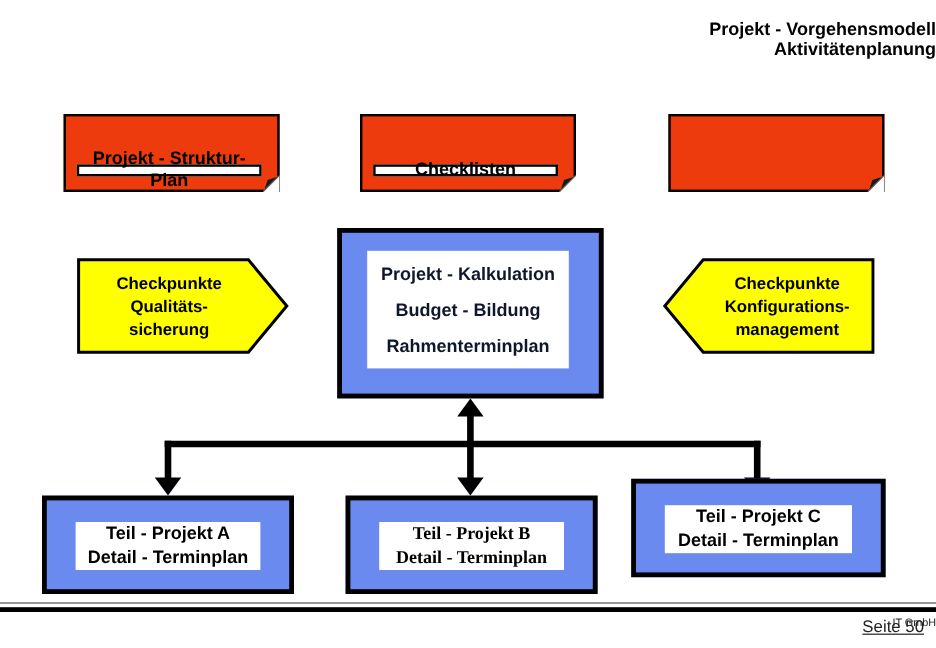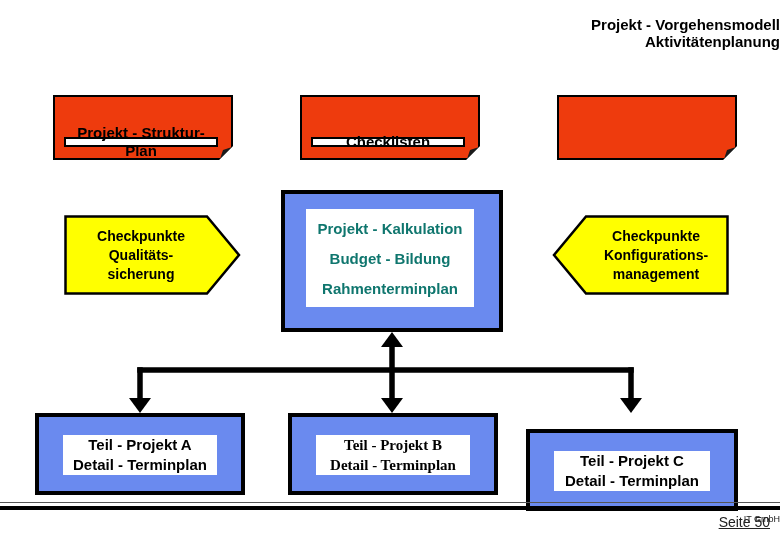--- a/index.html
+++ b/index.html
@@ -39,21 +39,21 @@
     font-size:14px; font-weight:bold; line-height:19px; text-align:left; color:#000;
   }
 
   .bluebox {
     position:absolute; background:var(--color-blue,#6A8AEF);
     border:4px solid var(--color-line,#000);
   }
   .center-box-inner {
     position:absolute; left:21px; right:25px; top:15px; bottom:21px; background:#fff;
     display:flex; flex-direction:column; align-items:center; justify-content:space-around;
-    padding:4px 0; font-size:15px; font-weight:bold; text-align:center; color:#0f766e;
+    padding:4px 0; font-size:15px; font-weight:bold; text-align:center; color:#0f172a;
   }
   .bottom-inner {
     position:absolute; left:24px; right:24px; top:18px; bottom:16px; background:#fff;
     display:flex; flex-direction:column; align-items:center; justify-content:center;
     font-size:15px; font-weight:bold; line-height:20px; text-align:center; color:#000;
   }
 
   
   .connector { position:absolute; left:100px; top:330px; }
   .connector line { stroke:var(--color-line,#000); stroke-width:5.5; stroke-linecap:square; }
@@ -163,21 +163,21 @@
     </div>
   </div>
 
   <div class="bluebox" style="left:288px; top:413px; width:202px; height:74px;font-family:Liberation Serif, serif;">
     <div class="bottom-inner">
       <div>Teil - Projekt B</div>
       <div>Detail - Terminplan</div>
     </div>
   </div>
 
-  <div class="bluebox" style="left:526px; top:429px; width:204px; height:74px;">
+  <div class="bluebox" style="left:526px; top:399px; width:204px; height:74px;">
     <div class="bottom-inner">
       <div>Teil - Projekt C</div>
       <div>Detail - Terminplan</div>
     </div>
   </div>
 
   <div class="footer-thin"></div>
   <div class="footer-thick"></div>
   <div class="footer-company">IT GmbH</div>
   <div class="footer-page">Seite 50</div>

